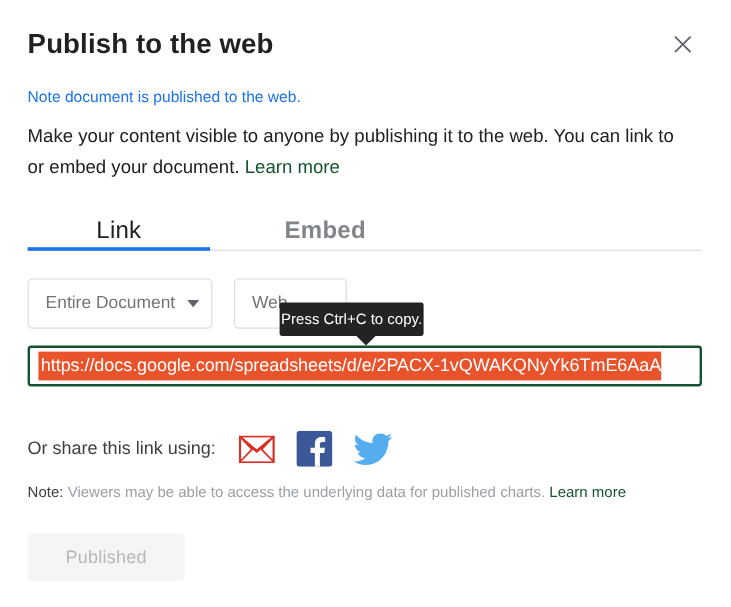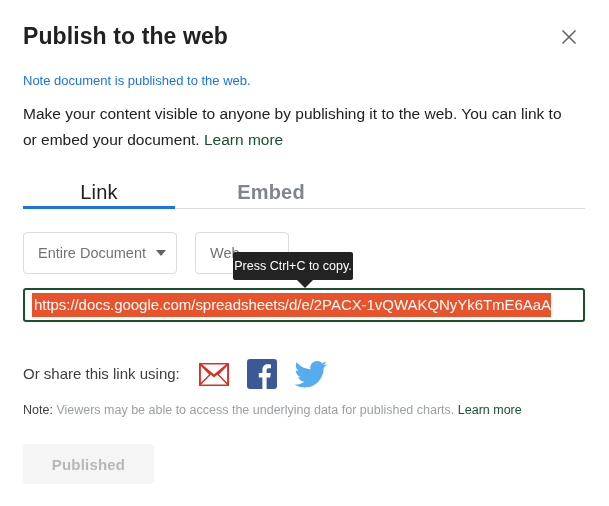--- a/index.html
+++ b/index.html
@@ -269,21 +269,20 @@
     width: 131px;
     height: 40px;
     border: none;
     border-radius: 4px;
     background: #f5f5f5;
     color: #b5b8ba;
     font-size: 15px;
     font-family: "Liberation Sans", sans-serif;
     letter-spacing: 0.2px;
     cursor: default;
-    font-weight: bold;
   }
 </style>
 </head>
 <body>
 
 <div class="dialog">
 
   <div class="header">
     <h1 class="dialog-title">Publish to the web</h1>
     <div class="close-btn">

